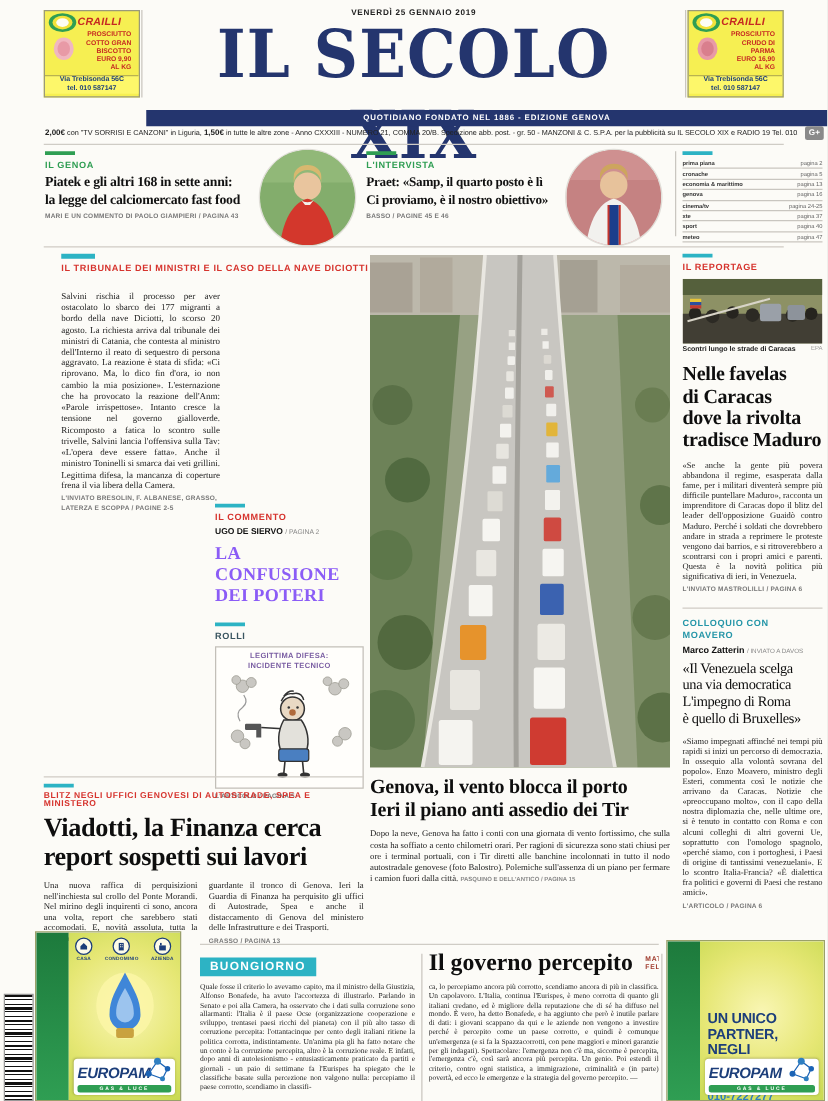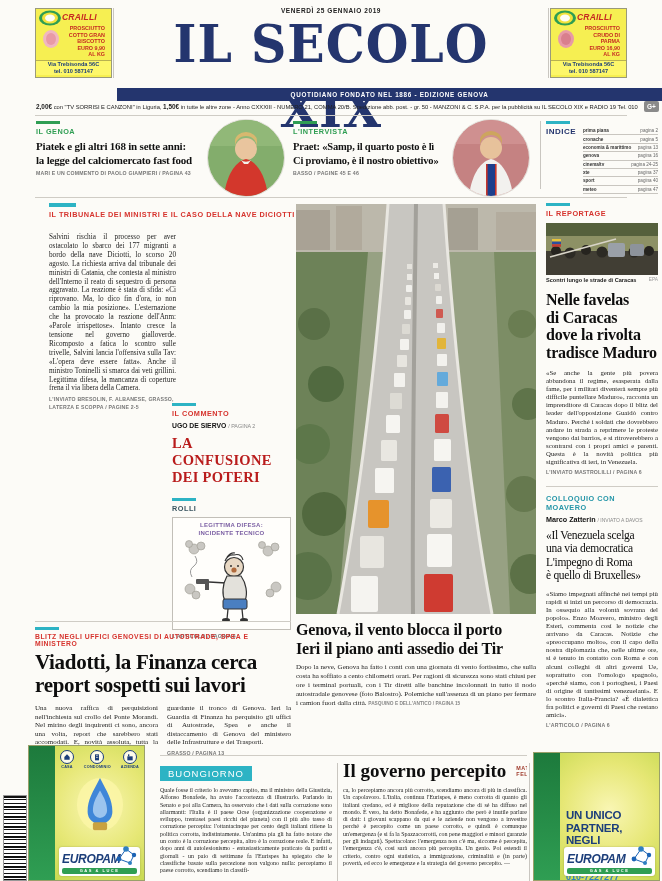--- a/index.html
+++ b/index.html
@@ -58,21 +58,21 @@
   .lead .hlwrap{margin-top:6px;}
   .sub{font-family:"Liberation Serif",serif;font-size:13px;line-height:18px;color:#3c3c3c;margin-top:12px;}
   .bodytxt{font-family:"Liberation Serif",serif;text-align:justify;color:#1c1c1c;}
   .lead .bodytxt{width:127px;font-size:7.2px;line-height:8.9px;margin-top:14px;}
 
   
   .commento{top:403px;left:172px;width:119px;}
   .commento .auth{font-size:6.8px;font-weight:bold;color:#111;margin-top:4px;}
   .commento .auth span{font-weight:normal;color:#888;font-size:5.4px;}
   .commento .title{font-family:"Liberation Serif",serif;font-size:14.5px;line-height:17px;font-weight:bold;
-                   color:#b91c1c;letter-spacing:.3px;margin-top:6px;}
+                   color:#8b5cf6;letter-spacing:.3px;margin-top:6px;}
   .cartoonbox{margin-top:4px;border:1px solid #c2bfb8;background:#fffefb;padding:4px 2px 2px;text-align:center;}
   .cartoonbox .cap{font-size:6px;font-weight:bold;color:#7b5fa3;line-height:7.5px;letter-spacing:.3px;}
 
   
   .mainphoto{top:204px;left:296px;width:240px;height:410px;overflow:hidden;background:#9aa486;}
   .photostory{top:620px;left:296px;width:240px;}
   .photostory .hl{font-family:"Liberation Serif",serif;font-size:16px;line-height:19px;font-weight:bold;color:#0e0e0e;letter-spacing:-.2px;white-space:nowrap;}
   .photostory .cap{font-family:"Liberation Serif",serif;font-size:7px;line-height:9px;text-align:justify;color:#222;margin-top:5px;}
   .photostory .cap .byl{font-family:"Liberation Sans",sans-serif;font-size:4.8px;font-weight:bold;color:#888;}
 
@@ -89,21 +89,21 @@
   .colauthor span{font-weight:normal;color:#888;font-size:5px;}
 
   
   .viadotti{top:627px;left:35px;width:256px;}
   .viadotti .hl{font-family:"Liberation Serif",serif;font-size:21px;line-height:22.5px;font-weight:bold;color:#0e0e0e;letter-spacing:-.3px;white-space:nowrap;}
   .viadotti .cols{display:flex;gap:9px;margin-top:8px;}
   .viadotti .cols .bodytxt{width:124px;font-size:7px;line-height:8.6px;}
 
   
   .buongiorno{top:763px;left:160px;width:172px;height:118px;overflow:hidden;}
-  .bg-label{display:inline-block;background:#2db3c4;color:#fff;font-size:9.5px;font-weight:normal;
+  .bg-label{display:inline-block;background:#2db3c4;color:#fff;font-size:9.5px;font-weight:bold;
             letter-spacing:1px;padding:2px 8px;}
   .buongiorno .bodytxt{font-size:6px;line-height:7.3px;margin-top:6px;}
   .percepito{top:760px;left:343px;width:184px;height:121px;overflow:hidden;}
   .perc-head{display:flex;align-items:center;gap:5px;}
   .perc-head h2{margin:0;font-family:"Liberation Serif",serif;font-size:19px;font-weight:bold;color:#0e0e0e;flex:1;white-space:nowrap;}
   .perc-vr{width:1px;height:16px;background:#aaa;}
   .perc-author{display:flex;flex-direction:column;font-size:5.4px;font-weight:bold;color:#a03c2e;letter-spacing:.6px;line-height:6.4px;}
   .percepito .bodytxt{font-size:6px;line-height:7.3px;margin-top:5px;}
 
   
@@ -235,21 +235,20 @@
       <rect x="33" y="44" width="1.6" height="32" fill="#c4352c"></rect>
       <rect x="42" y="44" width="1.6" height="32" fill="#c4352c"></rect>
     </svg>
   </div>
 
   <div class="abs vrule" style="left:540px;top:121px;height:68px;"></div>
 
   <div class="abs indice">
     <div class="dash teal"></div>
     <div class="idx-wrap">
-      <div class="idx-label">INDICE</div>
       <div class="idx-items">
         <div class="idx-row">
             <span class="nm">prima piana</span>
             <span class="sp"></span>
             <span class="pg">pagina 2</span>
           </div>
         <div class="idx-row">
             <span class="nm">cronache</span>
             <span class="sp"></span>
             <span class="pg">pagina 5</span>

